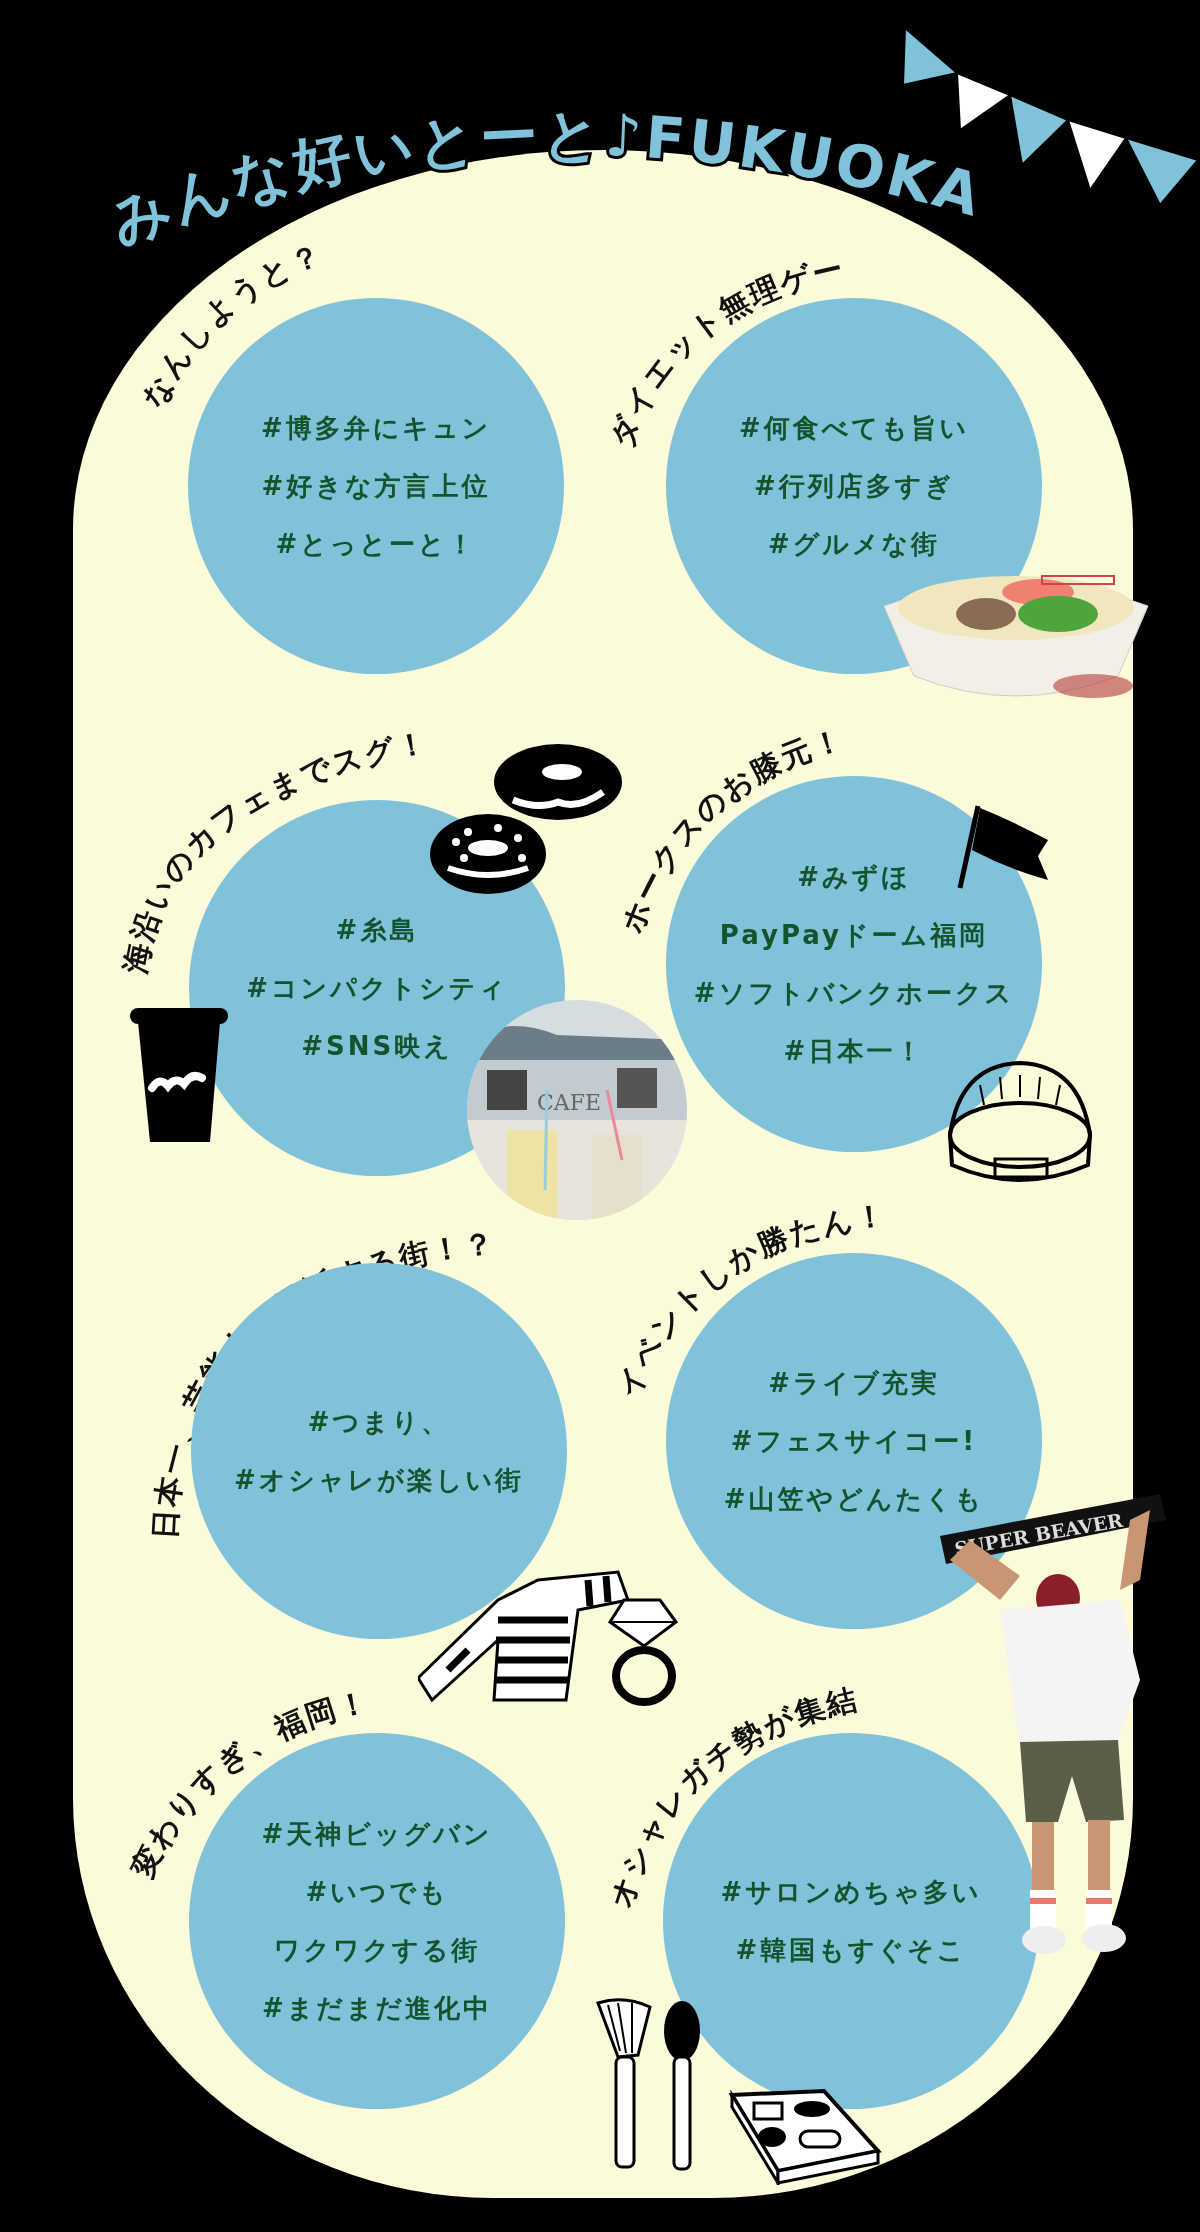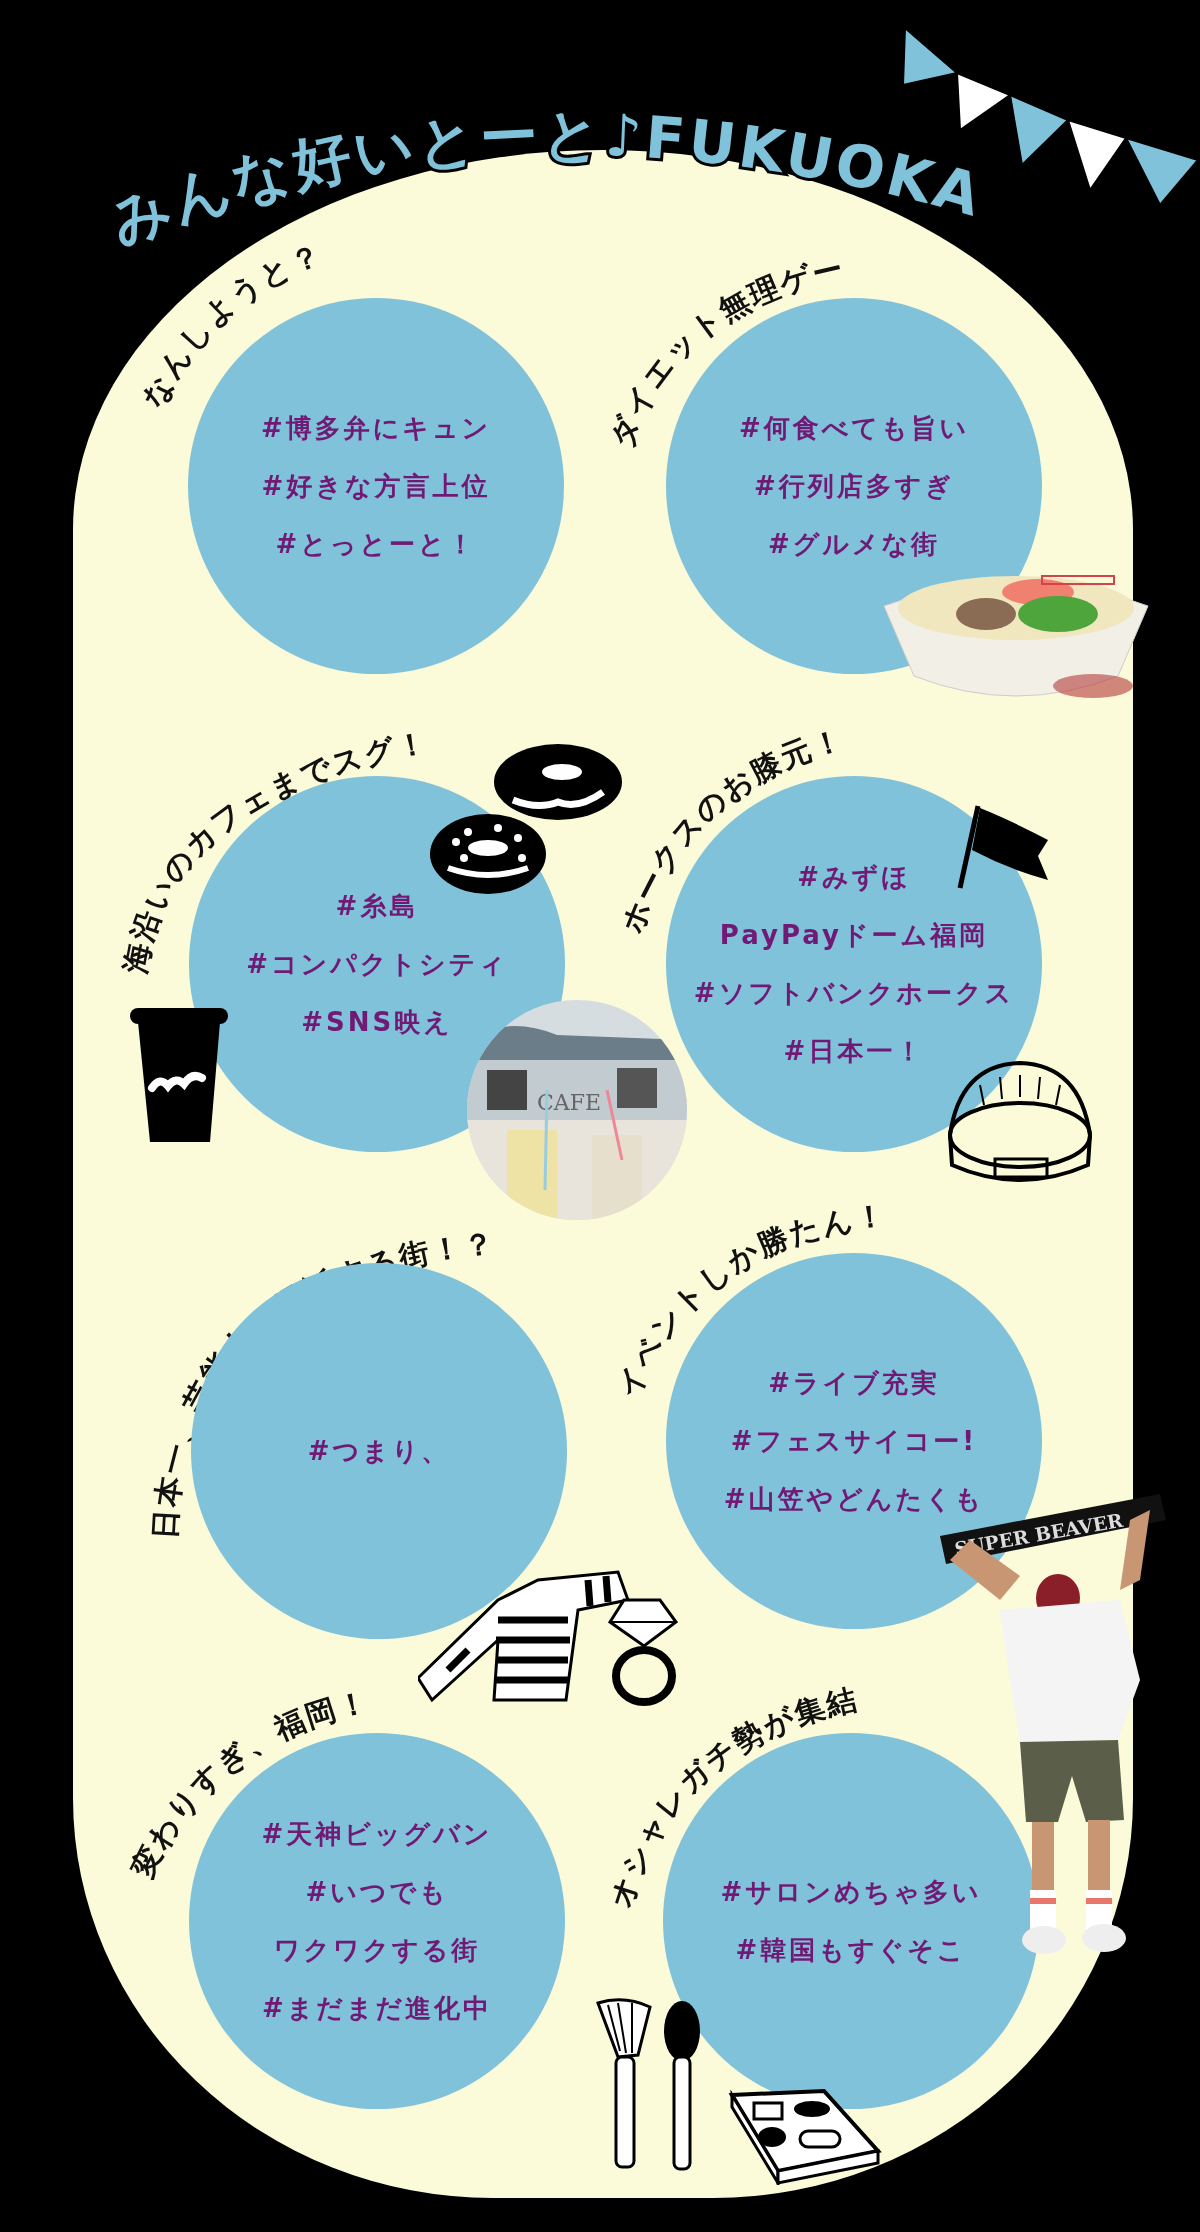--- a/index.html
+++ b/index.html
@@ -2,21 +2,21 @@
 <html><head>
 <meta charset="utf-8">
 <style>
   html,body{margin:0;padding:0;background:#000;}
   body{width:1200px;height:2232px;position:relative;overflow:hidden;font-family:"DejaVu Sans",sans-serif;}
   .panel{position:absolute;left:73px;top:150px;width:1060px;height:2048px;background:#FBFAD9;border-radius:530px 530px 420px 420px / 380px 380px 400px 400px;}
   .title{position:absolute;left:0;top:0;width:1200px;height:300px;}
   .title svg{position:absolute;left:0;top:0;}
   .bunting{position:absolute;left:0;top:0;}
   .circle{position:absolute;width:376px;height:376px;border-radius:50%;background:#80C2DA;display:flex;flex-direction:column;align-items:center;justify-content:center;}
-  .circle .line{color:#701a75;font-weight:bold;font-size:26px;letter-spacing:3px;line-height:58px;white-space:nowrap;font-family:"DejaVu Sans",sans-serif;}
+  .circle .line{color:#14532d;font-weight:bold;font-size:26px;letter-spacing:3px;line-height:58px;white-space:nowrap;font-family:"DejaVu Sans",sans-serif;}
   .arc{position:absolute;left:0;top:0;overflow:visible;}
   .arc text{font-family:"DejaVu Sans",sans-serif;font-weight:bold;font-size:30px;fill:#111;letter-spacing:2px;}
   .deco{position:absolute;}
   .photo{position:absolute;border-radius:50%;overflow:hidden;}
 </style>
 </head>
 <body>
 
 <div class="panel"></div>
 
@@ -64,33 +64,34 @@
 <div class="circle" style="left:188px;top:298px;">
   <div class="line">#博多弁にキュン</div>
   <div class="line">#好きな方言上位</div>
   <div class="line">#とっとーと！</div>
 </div>
 <div class="circle" style="left:666px;top:298px;">
   <div class="line">#何食べても旨い</div>
   <div class="line">#行列店多すぎ</div>
   <div class="line">#グルメな街</div>
 </div>
-<div class="circle" style="left:189px;top:776px;">
+<div class="circle" style="left:189px;top:800px;">
   <div class="line">#糸島</div>
   <div class="line">#コンパクトシティ</div>
   <div class="line">#SNS映え</div>
 </div>
 <div class="circle" style="left:666px;top:776px;">
   <div class="line">#みずほ</div>
   <div class="line">PayPayドーム福岡</div>
   <div class="line">#ソフトバンクホークス</div>
   <div class="line">#日本一！</div>
 </div>
 <div class="circle" style="left:191px;top:1263px;">
   <div class="line">#つまり、</div>
+  <div class="line">#オシャレが楽しい街</div>
 </div>
 <div class="circle" style="left:666px;top:1253px;">
   <div class="line">#ライブ充実</div>
   <div class="line">#フェスサイコー!</div>
   <div class="line">#山笠やどんたくも</div>
 </div>
 <div class="circle" style="left:189px;top:1733px;">
   <div class="line">#天神ビッグバン</div>
   <div class="line">#いつでも</div>
   <div class="line">ワクワクする街</div>

